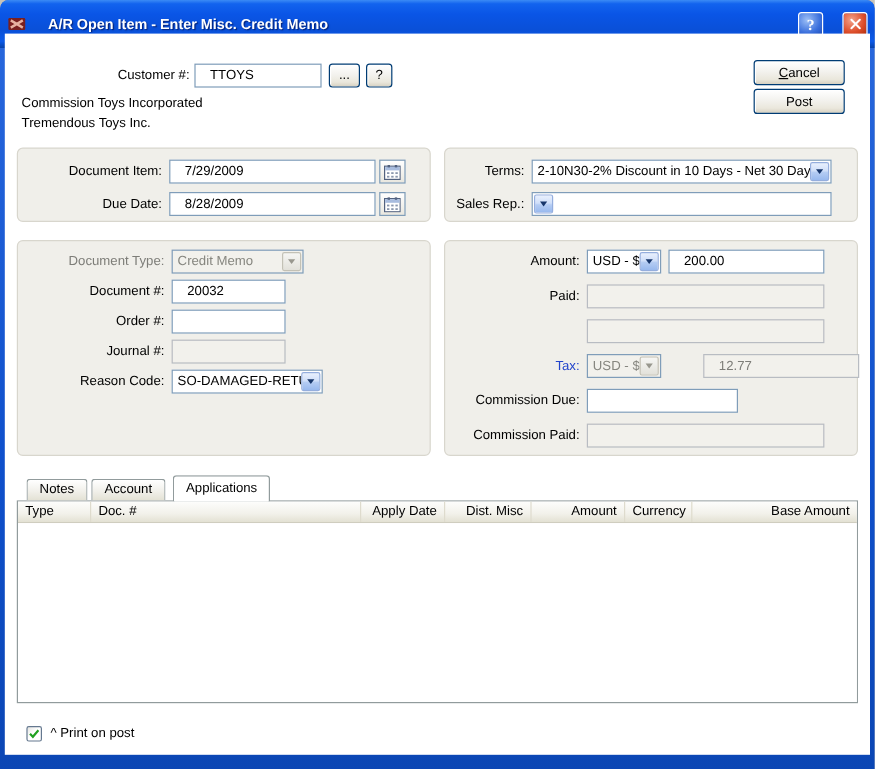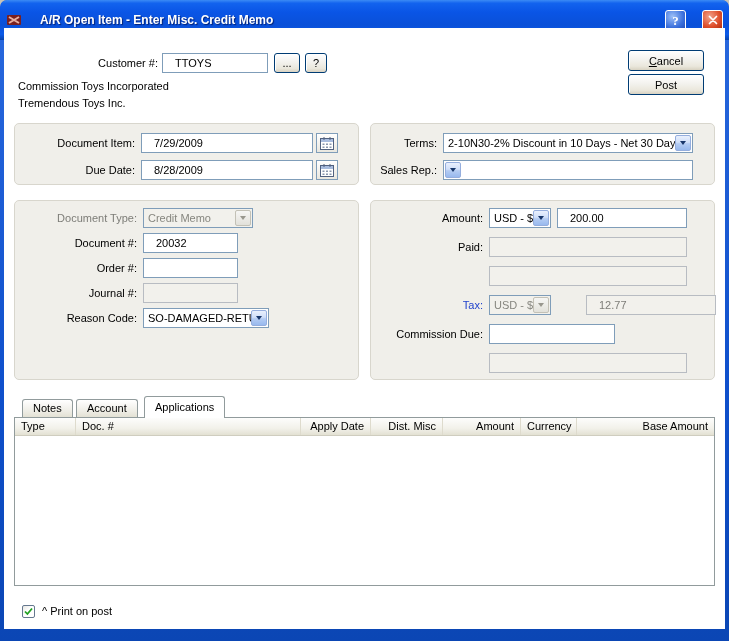--- a/index.html
+++ b/index.html
@@ -197,20 +197,21 @@
         <span class="cval">USD - $</span>
         <span class="cbtn">
             <i class="arr"></i>
           </span>
       </div>
       <input class="field dis ta-r abs" style="left: 198px; top: 94px; width: 130px; margin-left: 17px;" value="12.77">
 
       <div class="lbl abs" style="left:0;top:123px;width:112px">Commission Due:</div>
       <input class="field abs" style="left: 118px; top: 123px; width: 126px;" value="">
 
+      <div class="lbl abs" style="left:0;top:152px;width:112px">Commission Paid:</div>
       <input class="field dis ta-r abs" style="left: 118px; top: 152px; width: 198px;" value="">
     </div>
 
     <div class="tab abs" style="left:18px;top:371px">Notes</div>
     <div class="tab abs" style="left:72px;top:371px">Account</div>
     <div class="tab active abs" style="left:140px;top:368px">Applications</div>
 
     <div class="grid abs" style="left:10px;top:389px;width:701px;height:169px">
       <div class="gh">
         <div class="ghc c0">Type</div>

